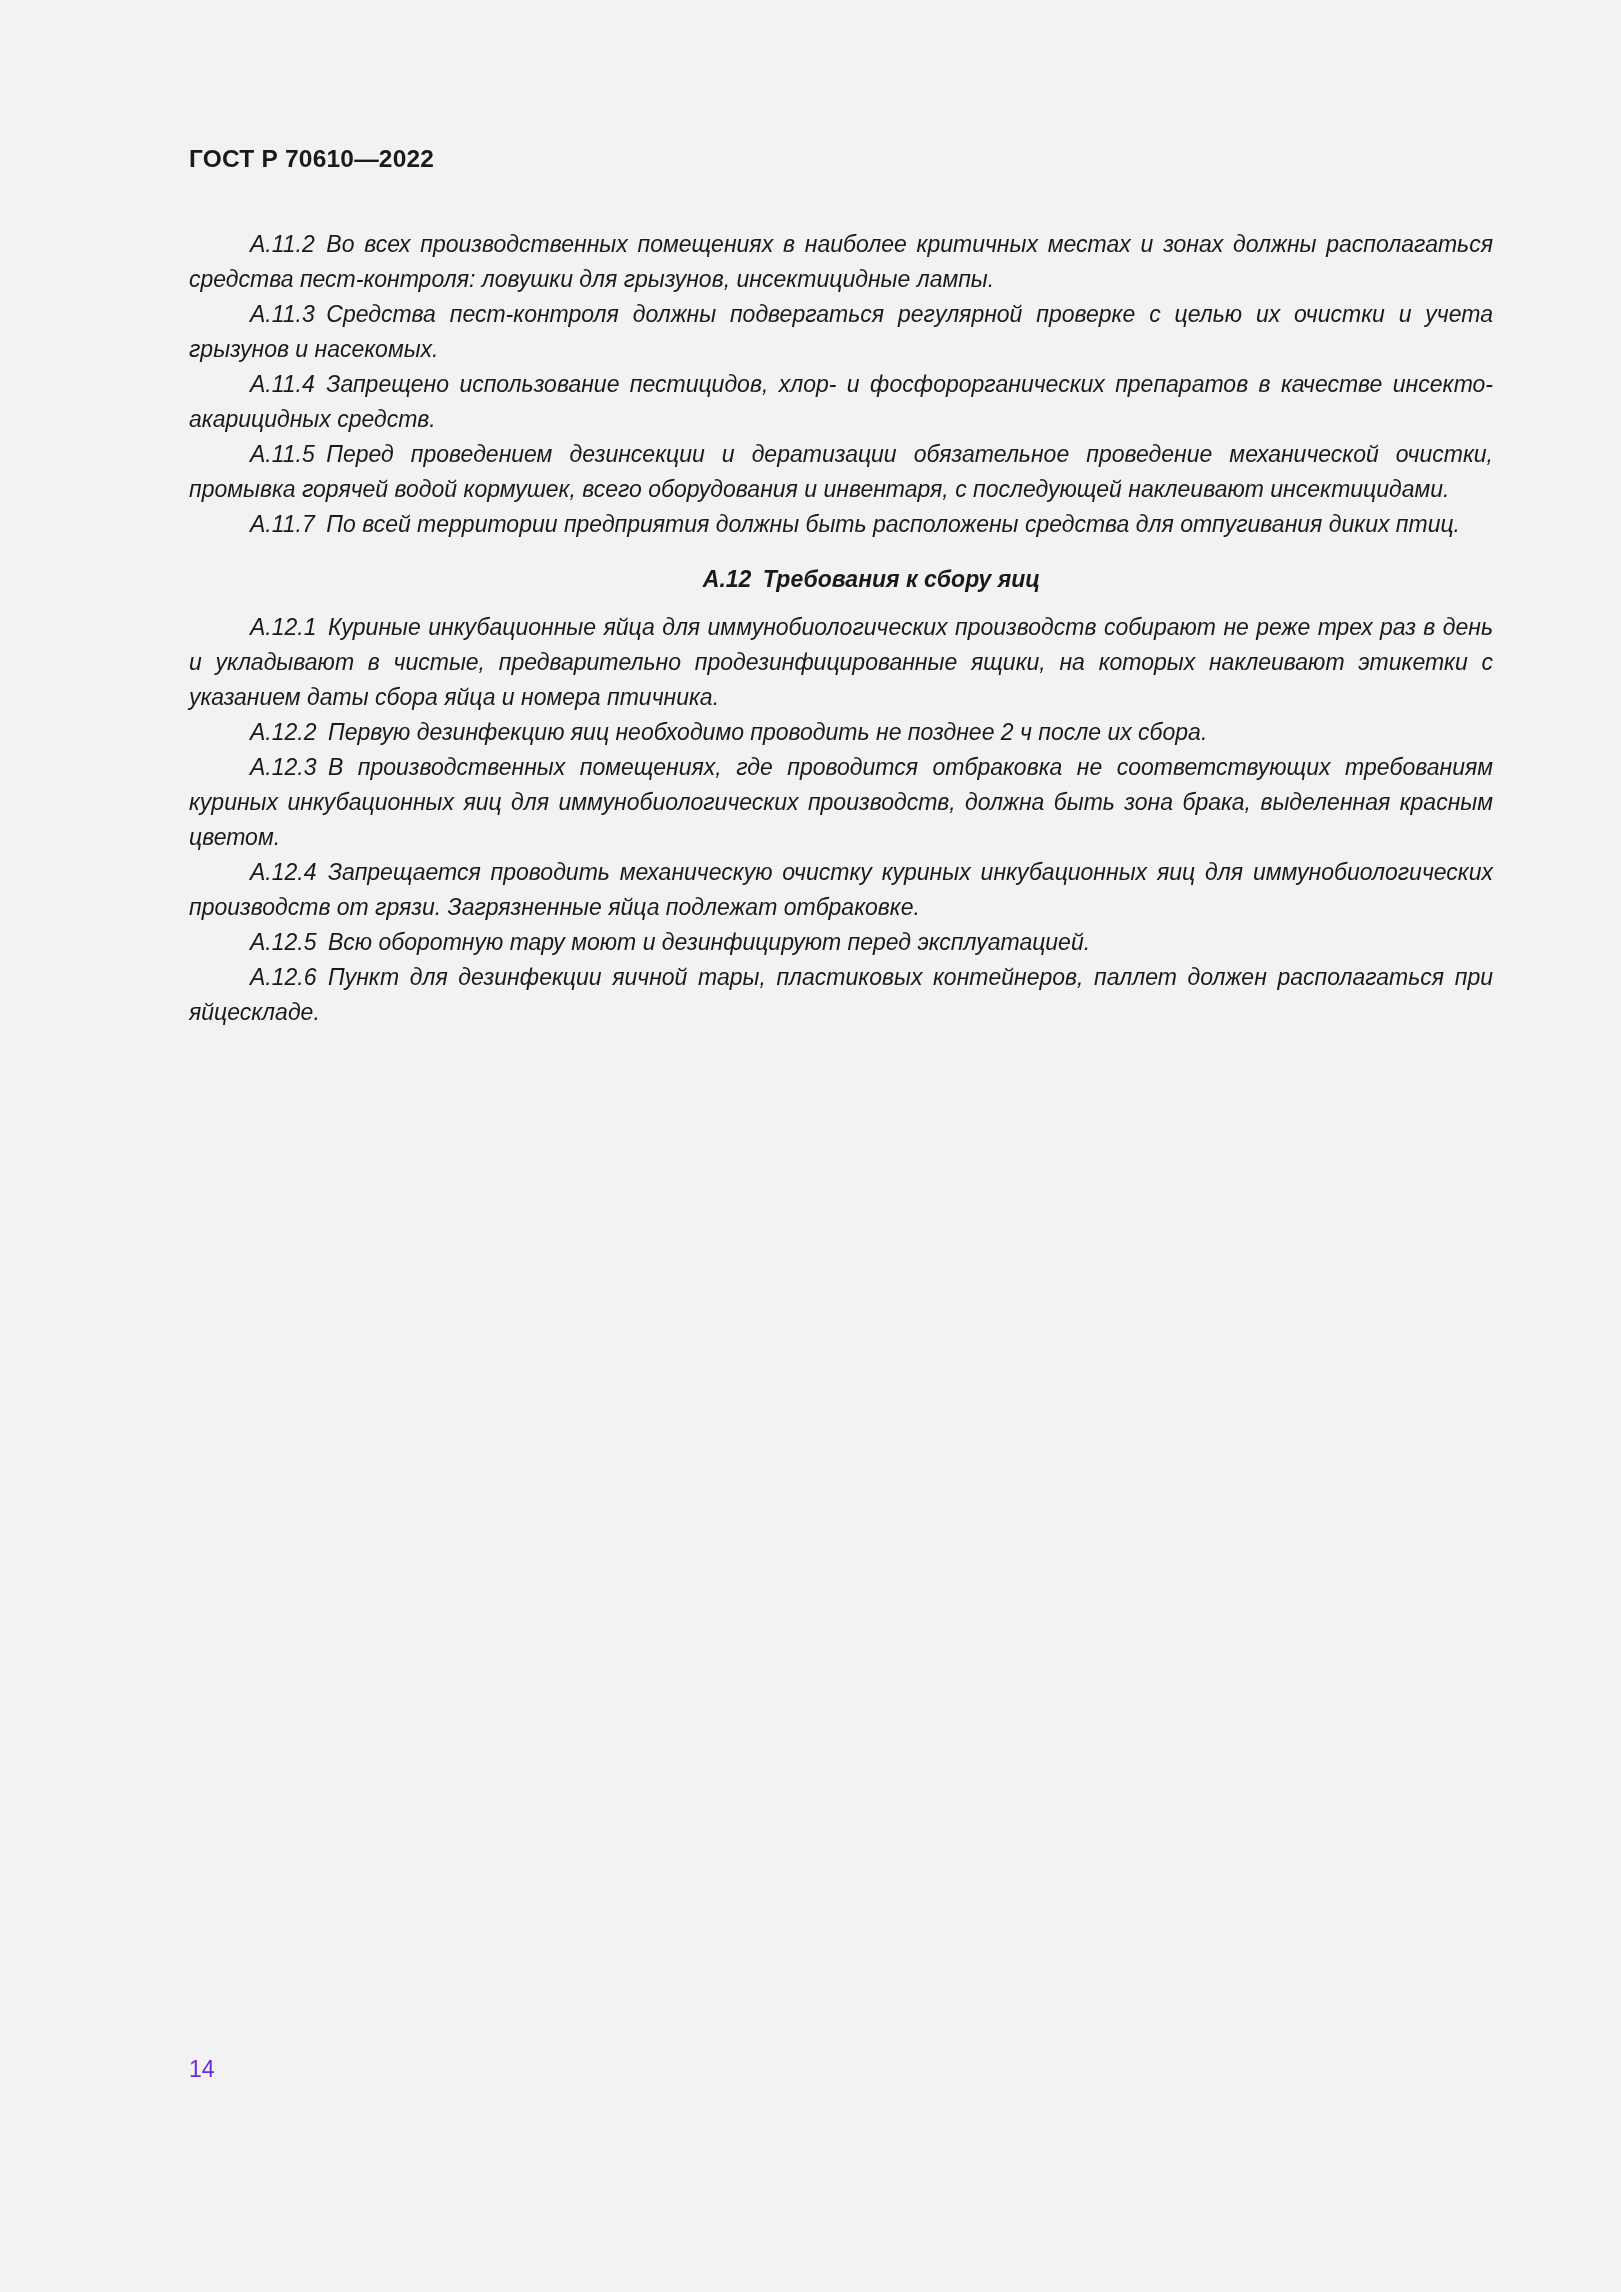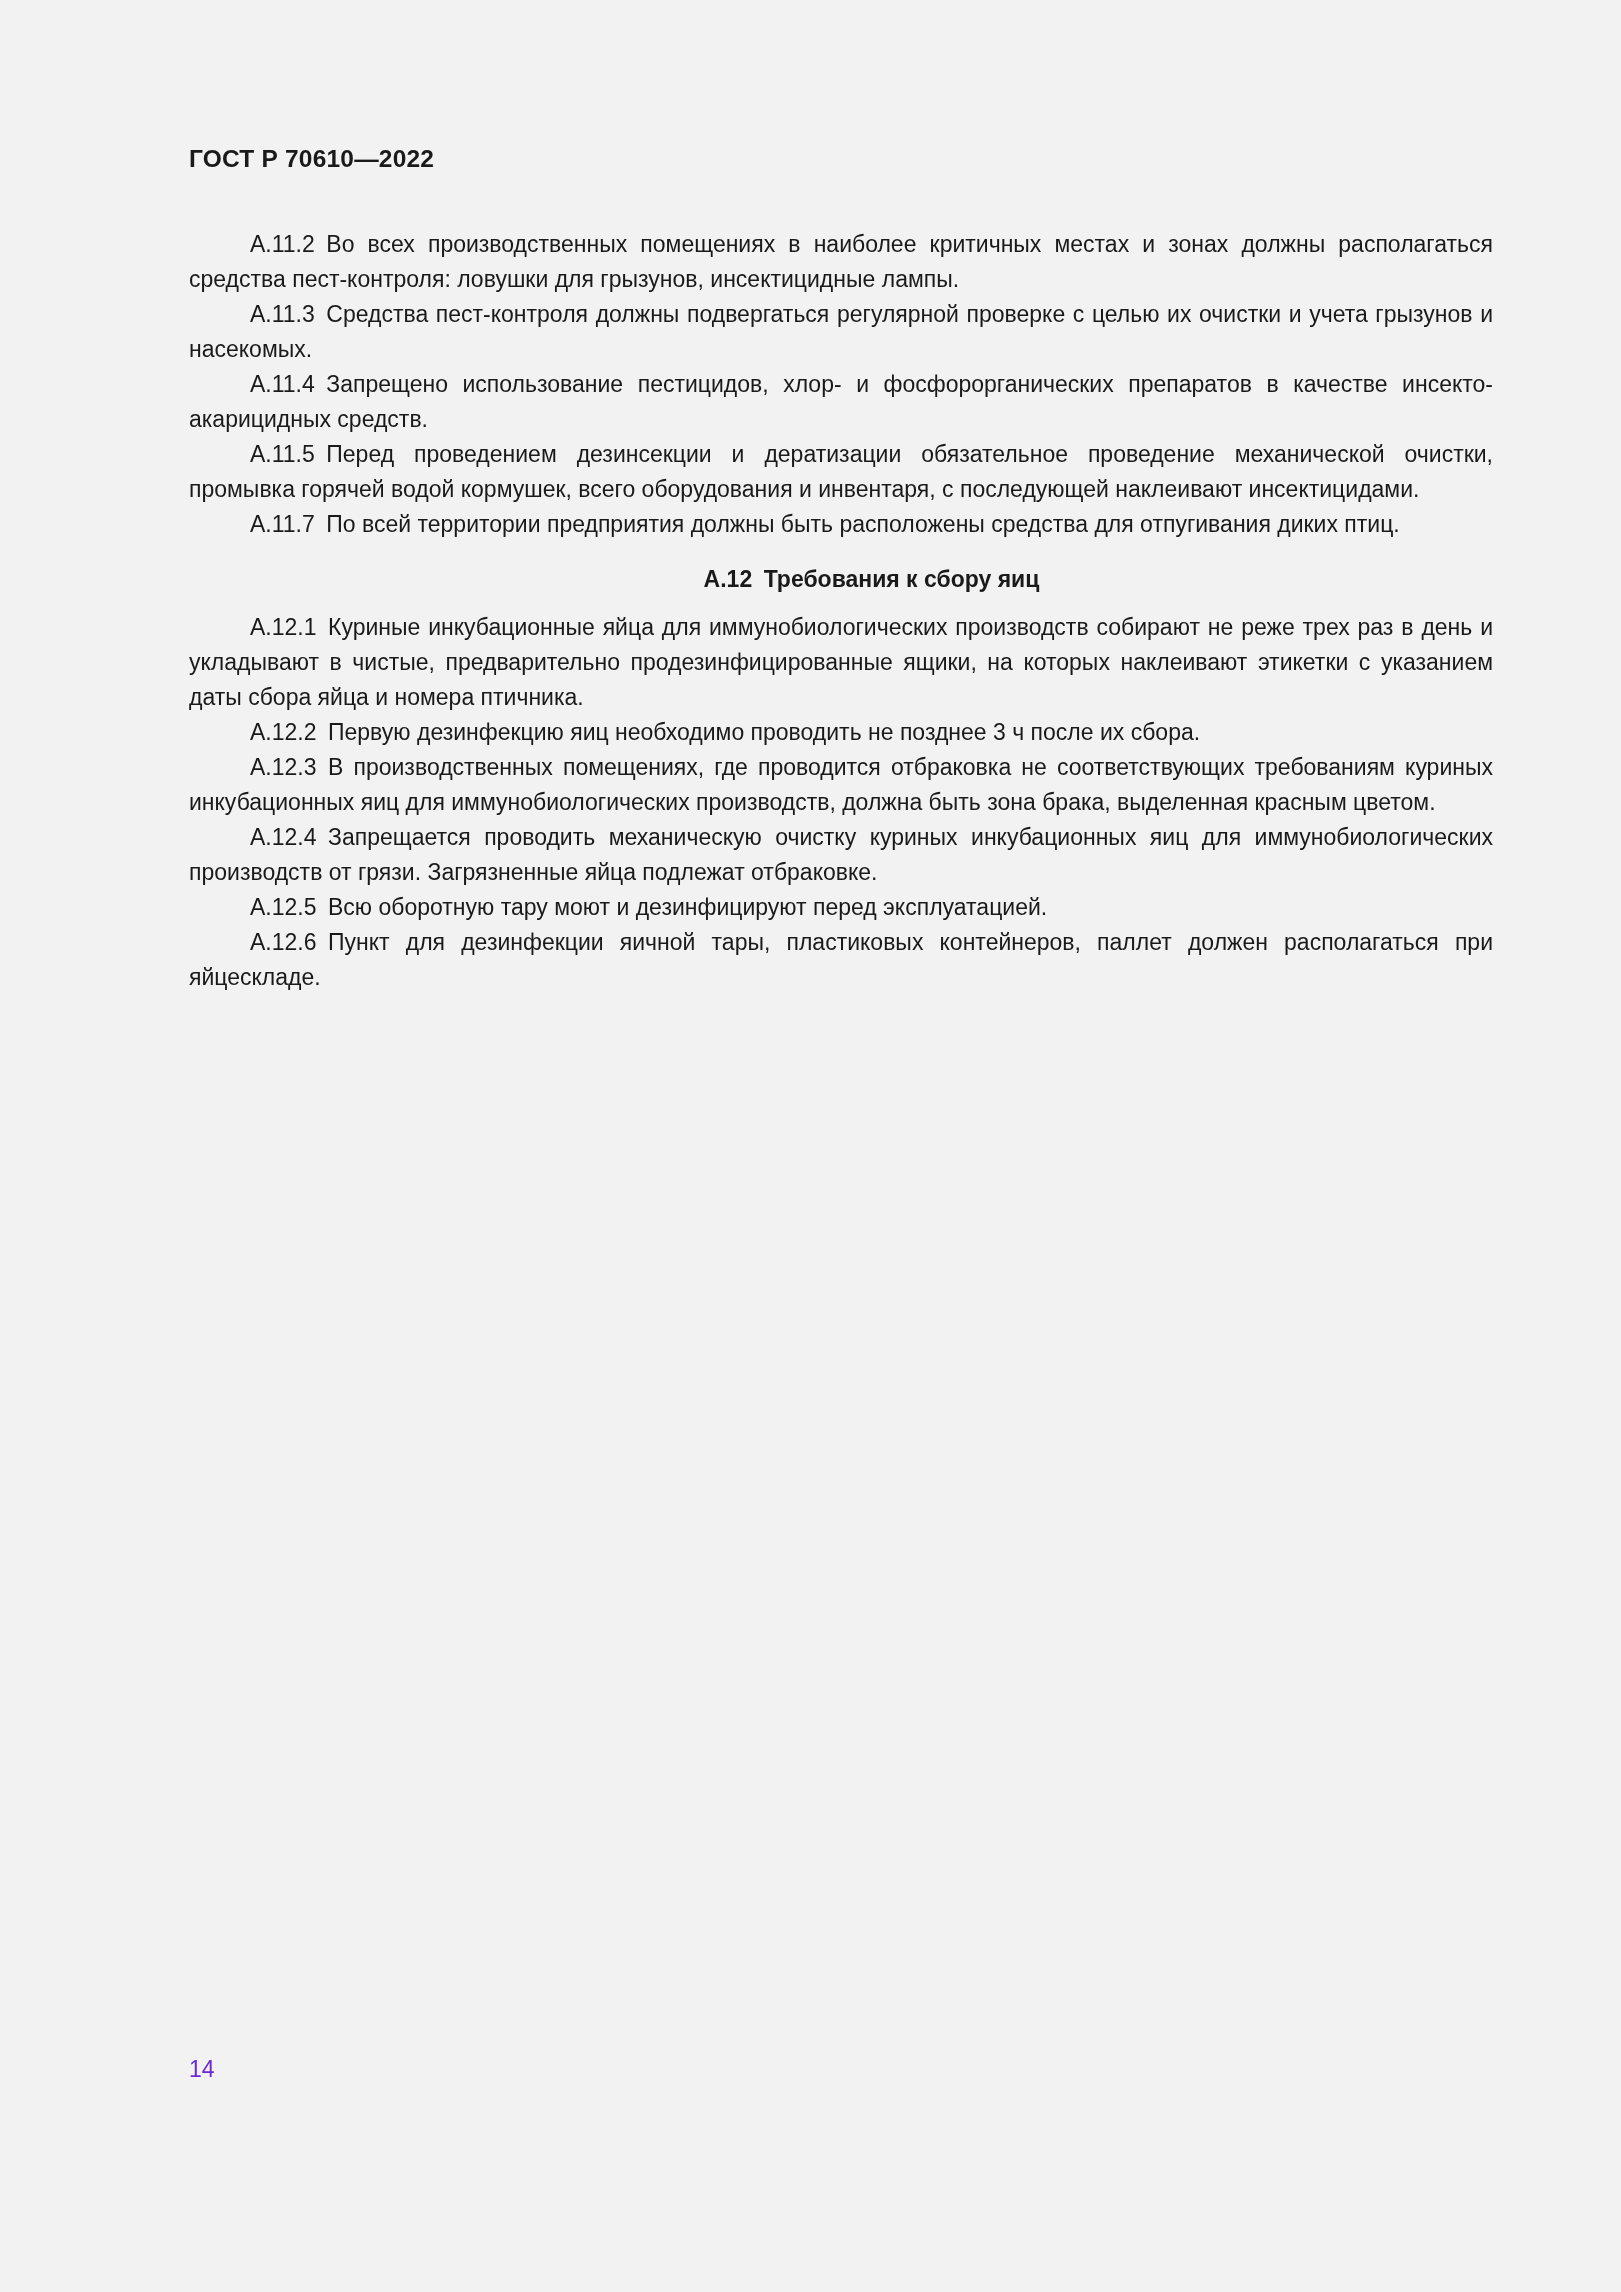--- a/index.html
+++ b/index.html
@@ -34,20 +34,21 @@
     white-space: nowrap;
     color: #1a1a1a;
   }
 
   
   .content {
     position: absolute;
     left: 189px;
     top: 227px;
     width: 1304px;
+    font-style: italic;
   }
 
   p.para {
     margin: 0;
     font-size: 23px;
     line-height: 35px;
     text-align: justify;
     text-justify: inter-word;
     text-indent: 61px;
     hyphens: manual;
@@ -108,21 +109,21 @@
     <p class="para"><span class="num">А.11.7</span><span class="txt">По всей территории предприятия должны быть расположены средства для отпугивания диких птиц.</span></p>
 
     <div class="spacer-before-head"></div>
 
     <h3 class="section-head"><span class="num">А.12</span><span class="txt">Требования к сбору яиц</span></h3>
 
     <div class="spacer-after-head"></div>
 
     <p class="para"><span class="num">А.12.1</span><span class="txt">Куриные инкубационные яйца для иммунобиологических производств собирают не реже трех раз в день и укладывают в чистые, предварительно продезинфицированные ящики, на которых наклеивают этикетки с указанием даты сбора яйца и номера птичника.</span></p>
 
-    <p class="para"><span class="num">А.12.2</span><span class="txt">Первую дезинфекцию яиц необходимо проводить не позднее 3 ч после их сбора.</span></p>
+    <p class="para"><span class="num">А.12.2</span><span class="txt">Первую дезинфекцию яиц необходимо проводить не позднее 2 ч после их сбора.</span></p>
 
     <p class="para"><span class="num">А.12.3</span><span class="txt">В производственных помещениях, где проводится отбраковка не соответствующих требованиям куриных инкубационных яиц для иммунобиологических производств, должна быть зона брака, выделенная красным цветом.</span></p>
 
     <p class="para"><span class="num">А.12.4</span><span class="txt">Запрещается проводить механическую очистку куриных инкубационных яиц для иммунобиологических производств от грязи. Загрязненные яйца подлежат отбраковке.</span></p>
 
     <p class="para"><span class="num">А.12.5</span><span class="txt">Всю оборотную тару моют и дезинфицируют перед эксплуатацией.</span></p>
 
     <p class="para"><span class="num">А.12.6</span><span class="txt">Пункт для дезинфекции яичной тары, пластиковых контейнеров, паллет должен располагаться при яйцескладе.</span></p>
 
   </div>

